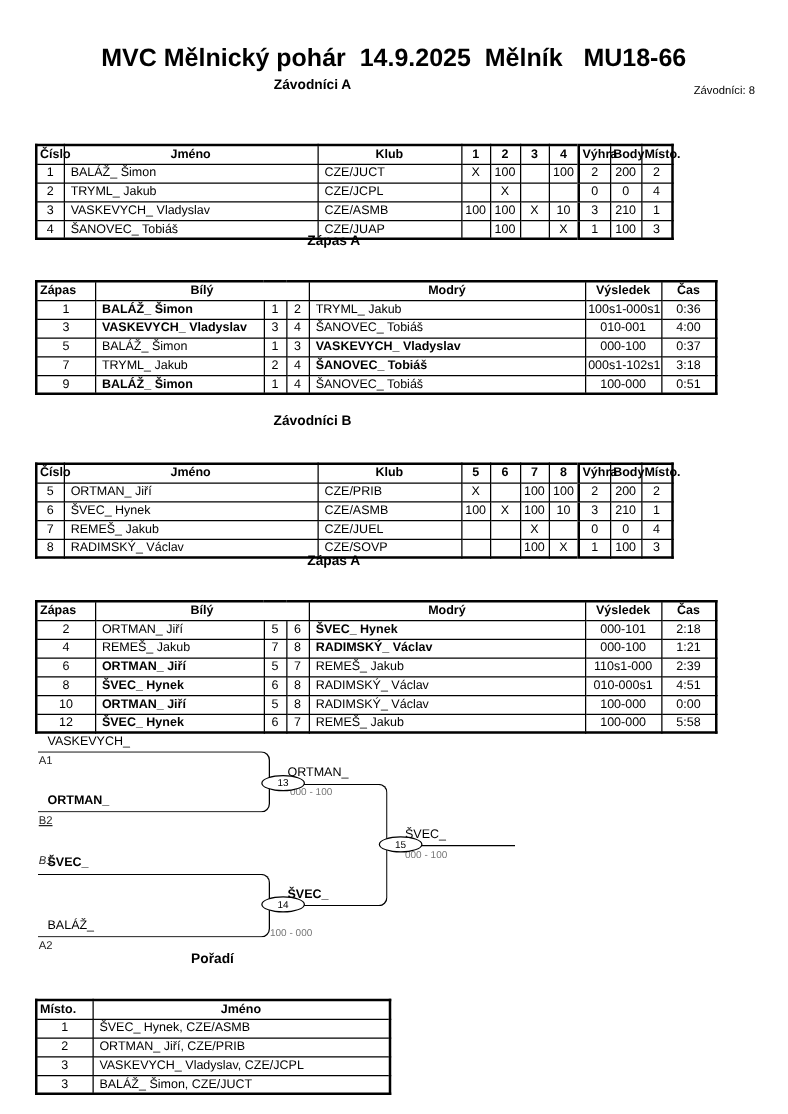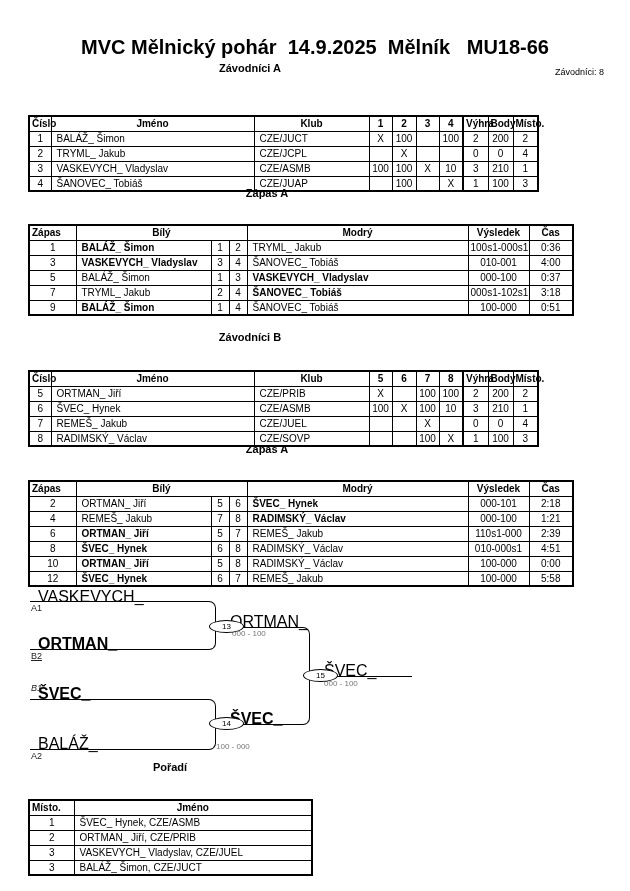--- a/index.html
+++ b/index.html
@@ -27,21 +27,21 @@
   td.c { text-align:center; }
   .tl { border-left:2px solid #000 !important; }
   .b { font-weight:bold; }
   .nm { padding-left:5px; }
   
   .bk-pair, .bk-conn {
     position:absolute; border:1px solid #000; border-left:none;
     border-radius:0 7px 7px 0;
   }
   .bk-hline { position:absolute; border-top:1px solid #000; height:0; }
-  .bk-name { position:absolute; font-size:16px; white-space:pre; }
+  .bk-name { position:absolute; font-size:10px; white-space:pre; }
   .bk-seed { position:absolute; font-size:9px; color:#222; }
   .bk-score { position:absolute; font-size:8px; color:#777; }
   .bk-circle {
     position:absolute; width:35px; height:13px; border:1px solid #000;
     border-radius:50%; background:#fff; font-size:8px; line-height:11px;
     text-align:center; z-index:2;
   }
 </style>
 </head>
 <body>
@@ -394,20 +394,20 @@
   <tr>
     <td class="c">1</td>
     <td class="nm">ŠVEC_ Hynek, CZE/ASMB</td>
   </tr>
   <tr>
     <td class="c">2</td>
     <td class="nm">ORTMAN_ Jiří, CZE/PRIB</td>
   </tr>
   <tr>
     <td class="c">3</td>
-    <td class="nm">VASKEVYCH_ Vladyslav, CZE/JUEL</td>
+    <td class="nm">VASKEVYCH_ Vladyslav, CZE/JCPL</td>
   </tr>
   <tr>
     <td class="c">3</td>
     <td class="nm">BALÁŽ_ Šimon, CZE/JUCT</td>
   </tr>
 </tbody>
   </table>
 
 </body></html>

